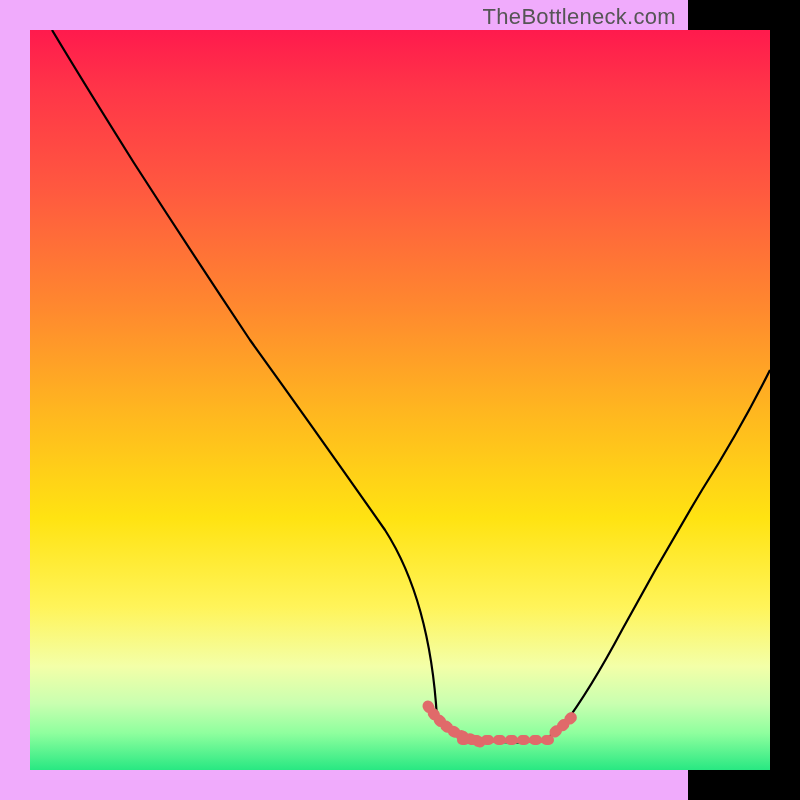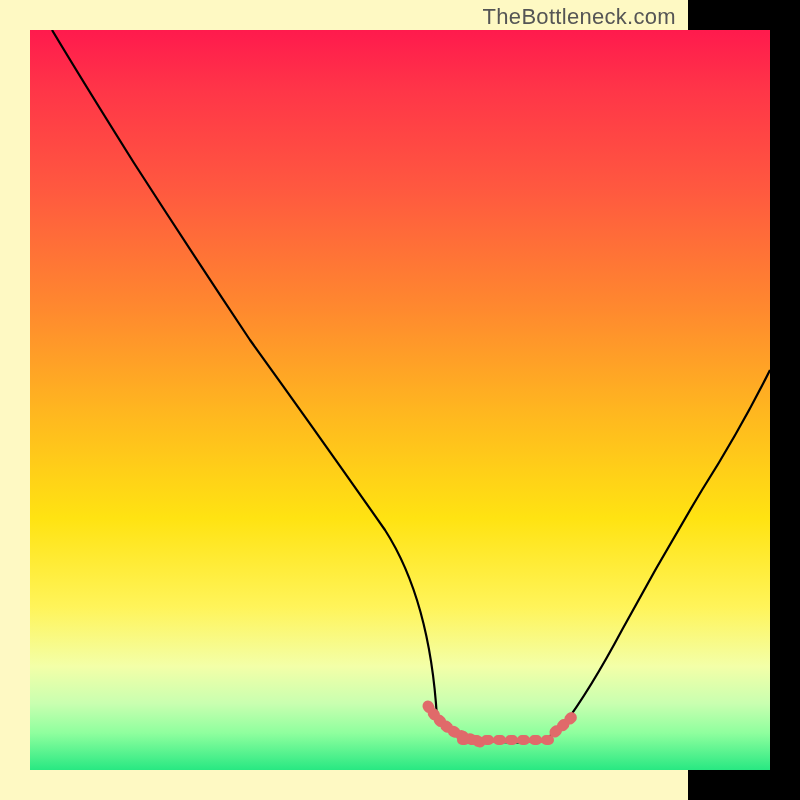--- a/index.html
+++ b/index.html
@@ -8,21 +8,21 @@
     width: 800px;
     height: 800px;
     background: #000;
     overflow: hidden;
     font-family: Arial, Helvetica, sans-serif;
   }
   .frame {
     position: relative;
     width: 688px;
     height: 800px;
-    background: #fef9c3;
+    background: #f0abfc;
   }
   .watermark {
     position: absolute;
     top: 4px;
     right: 12px;
     color: #555;
     font-size: 22px;
     font-weight: 500;
     letter-spacing: 0.3px;
     z-index: 10;

